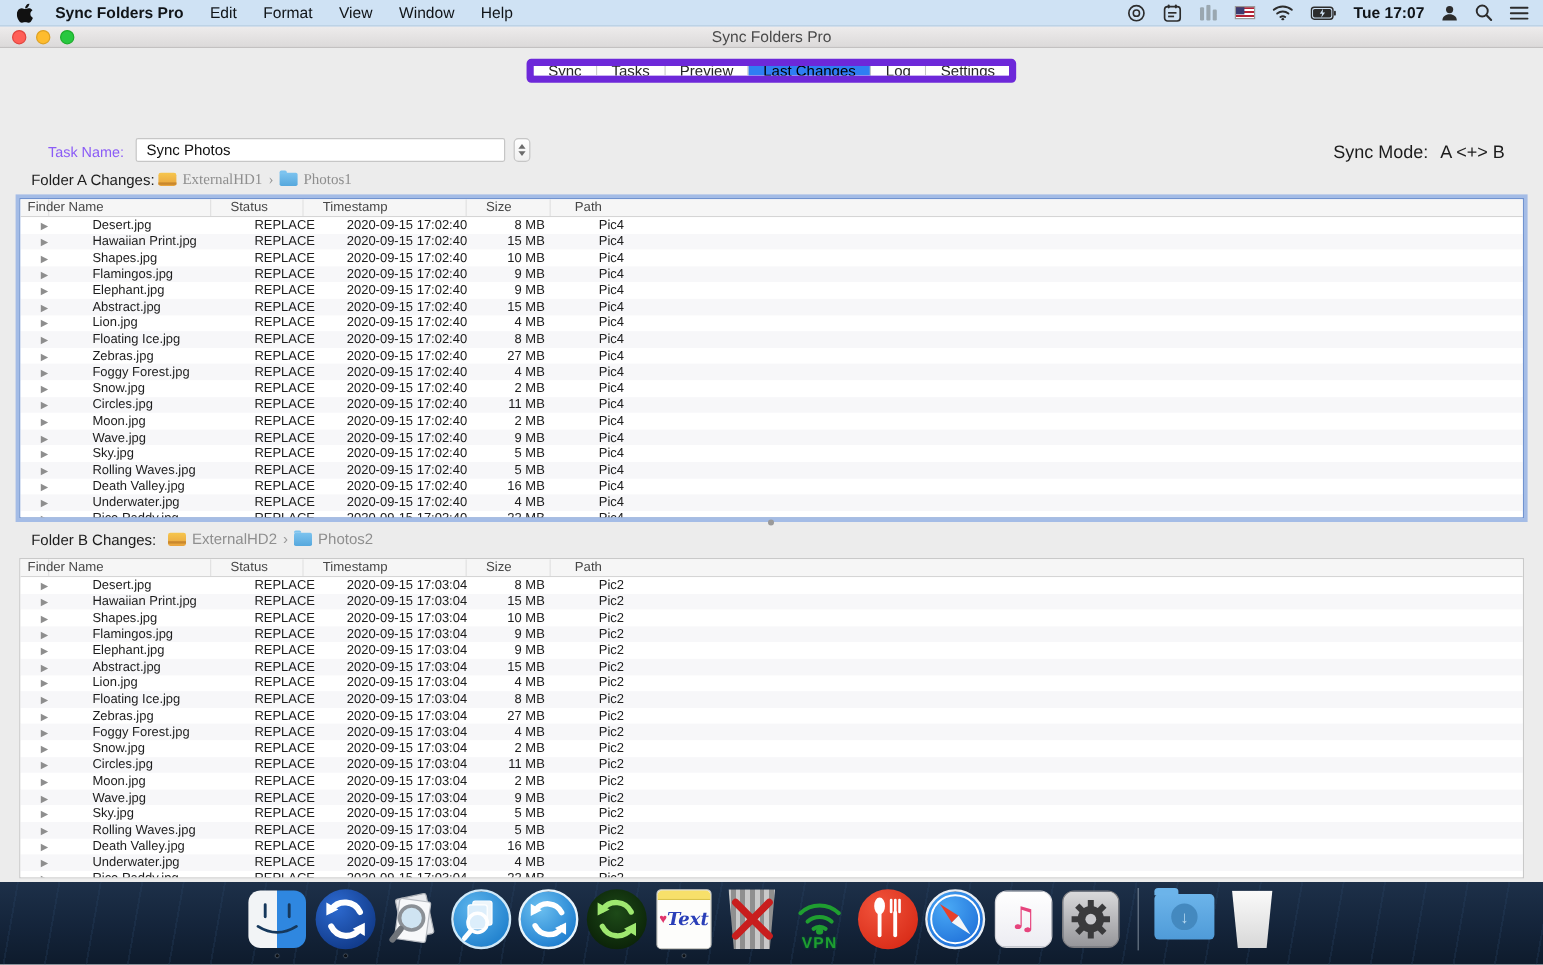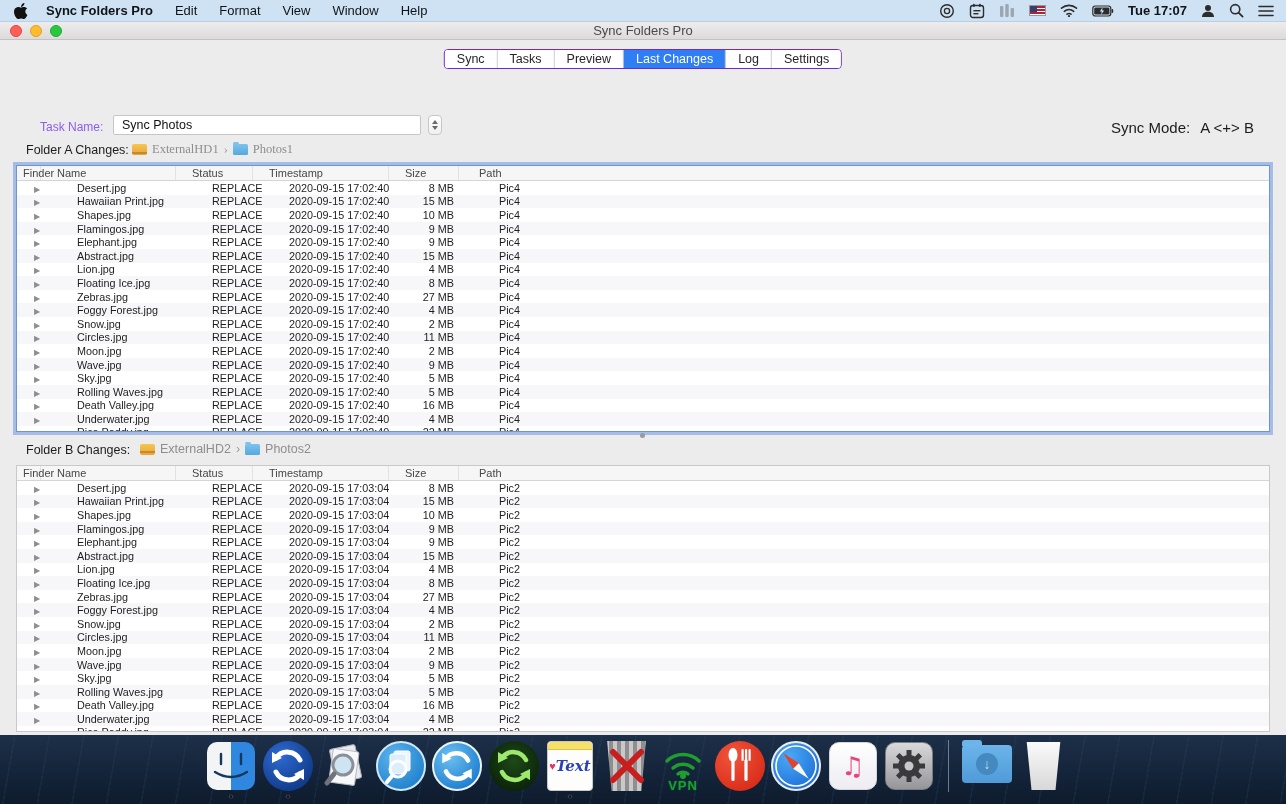--- a/index.html
+++ b/index.html
@@ -25,25 +25,25 @@
               display:flex; align-items:center; }
   .traffic { display:flex; gap:8px; margin-left:10px; }
   .tl { width:12px; height:12px; border-radius:50%; }
   .tl.red{background:#ff5f57;border:0.5px solid #e0443e;} .tl.yellow{background:#febc2e;border:0.5px solid #dea123;} .tl.green{background:#28c840;border:0.5px solid #1dad2b;}
   .wtitle { position:absolute; left:0; right:0; text-align:center; font-size:13px; color:#4a4a4a; }
 
   .content { position:absolute; top:40px; left:0; width:100%; height:695px; background:#ececec; }
 
   
   .tabbar { position:absolute; top:9px; left:50%; transform:translateX(-50%); display:flex;
-            border:1px solid #6d28d9; border-radius:4px; overflow:hidden; background:#fff; height:20px; }
+            border:6px solid #6d28d9; border-radius:4px; overflow:hidden; background:#fff; height:20px; }
   .tab { padding:2px 12px; font-size:12.5px; color:#262626; background:#fff; border-right:1px solid #c4c4c4;
          display:flex; align-items:center; cursor:default; white-space:nowrap; }
   .tab:last-child { border-right:none; }
-  .tab.selected { background:#2f7ef3; color:#ffffff; }
+  .tab.selected { background:#2f7ef3; color:#000000; }
 
   
   .task-label { position:absolute; top:80px; left:40px; font-size:12px; color:#8b5cf6; }
   .task-input { position:absolute; top:75px; left:113px; width:308px; height:20px; background:#fff;
                 border:1px solid #c6c6c6; border-radius:2px; font-size:12.5px; padding:0 8px;
                 font-family:inherit; color:#111; }
   .stepper { position:absolute; top:75px; left:428px; width:14px; height:20px; background:linear-gradient(#fff,#f0f0f0);
              border:1px solid #c6c6c6; border-radius:4px; display:flex; flex-direction:column;
              align-items:center; justify-content:center; gap:2px; }
   .step-up { width:0;height:0;border-left:3px solid transparent;border-right:3px solid transparent;border-bottom:4px solid #6b6b6b; }

